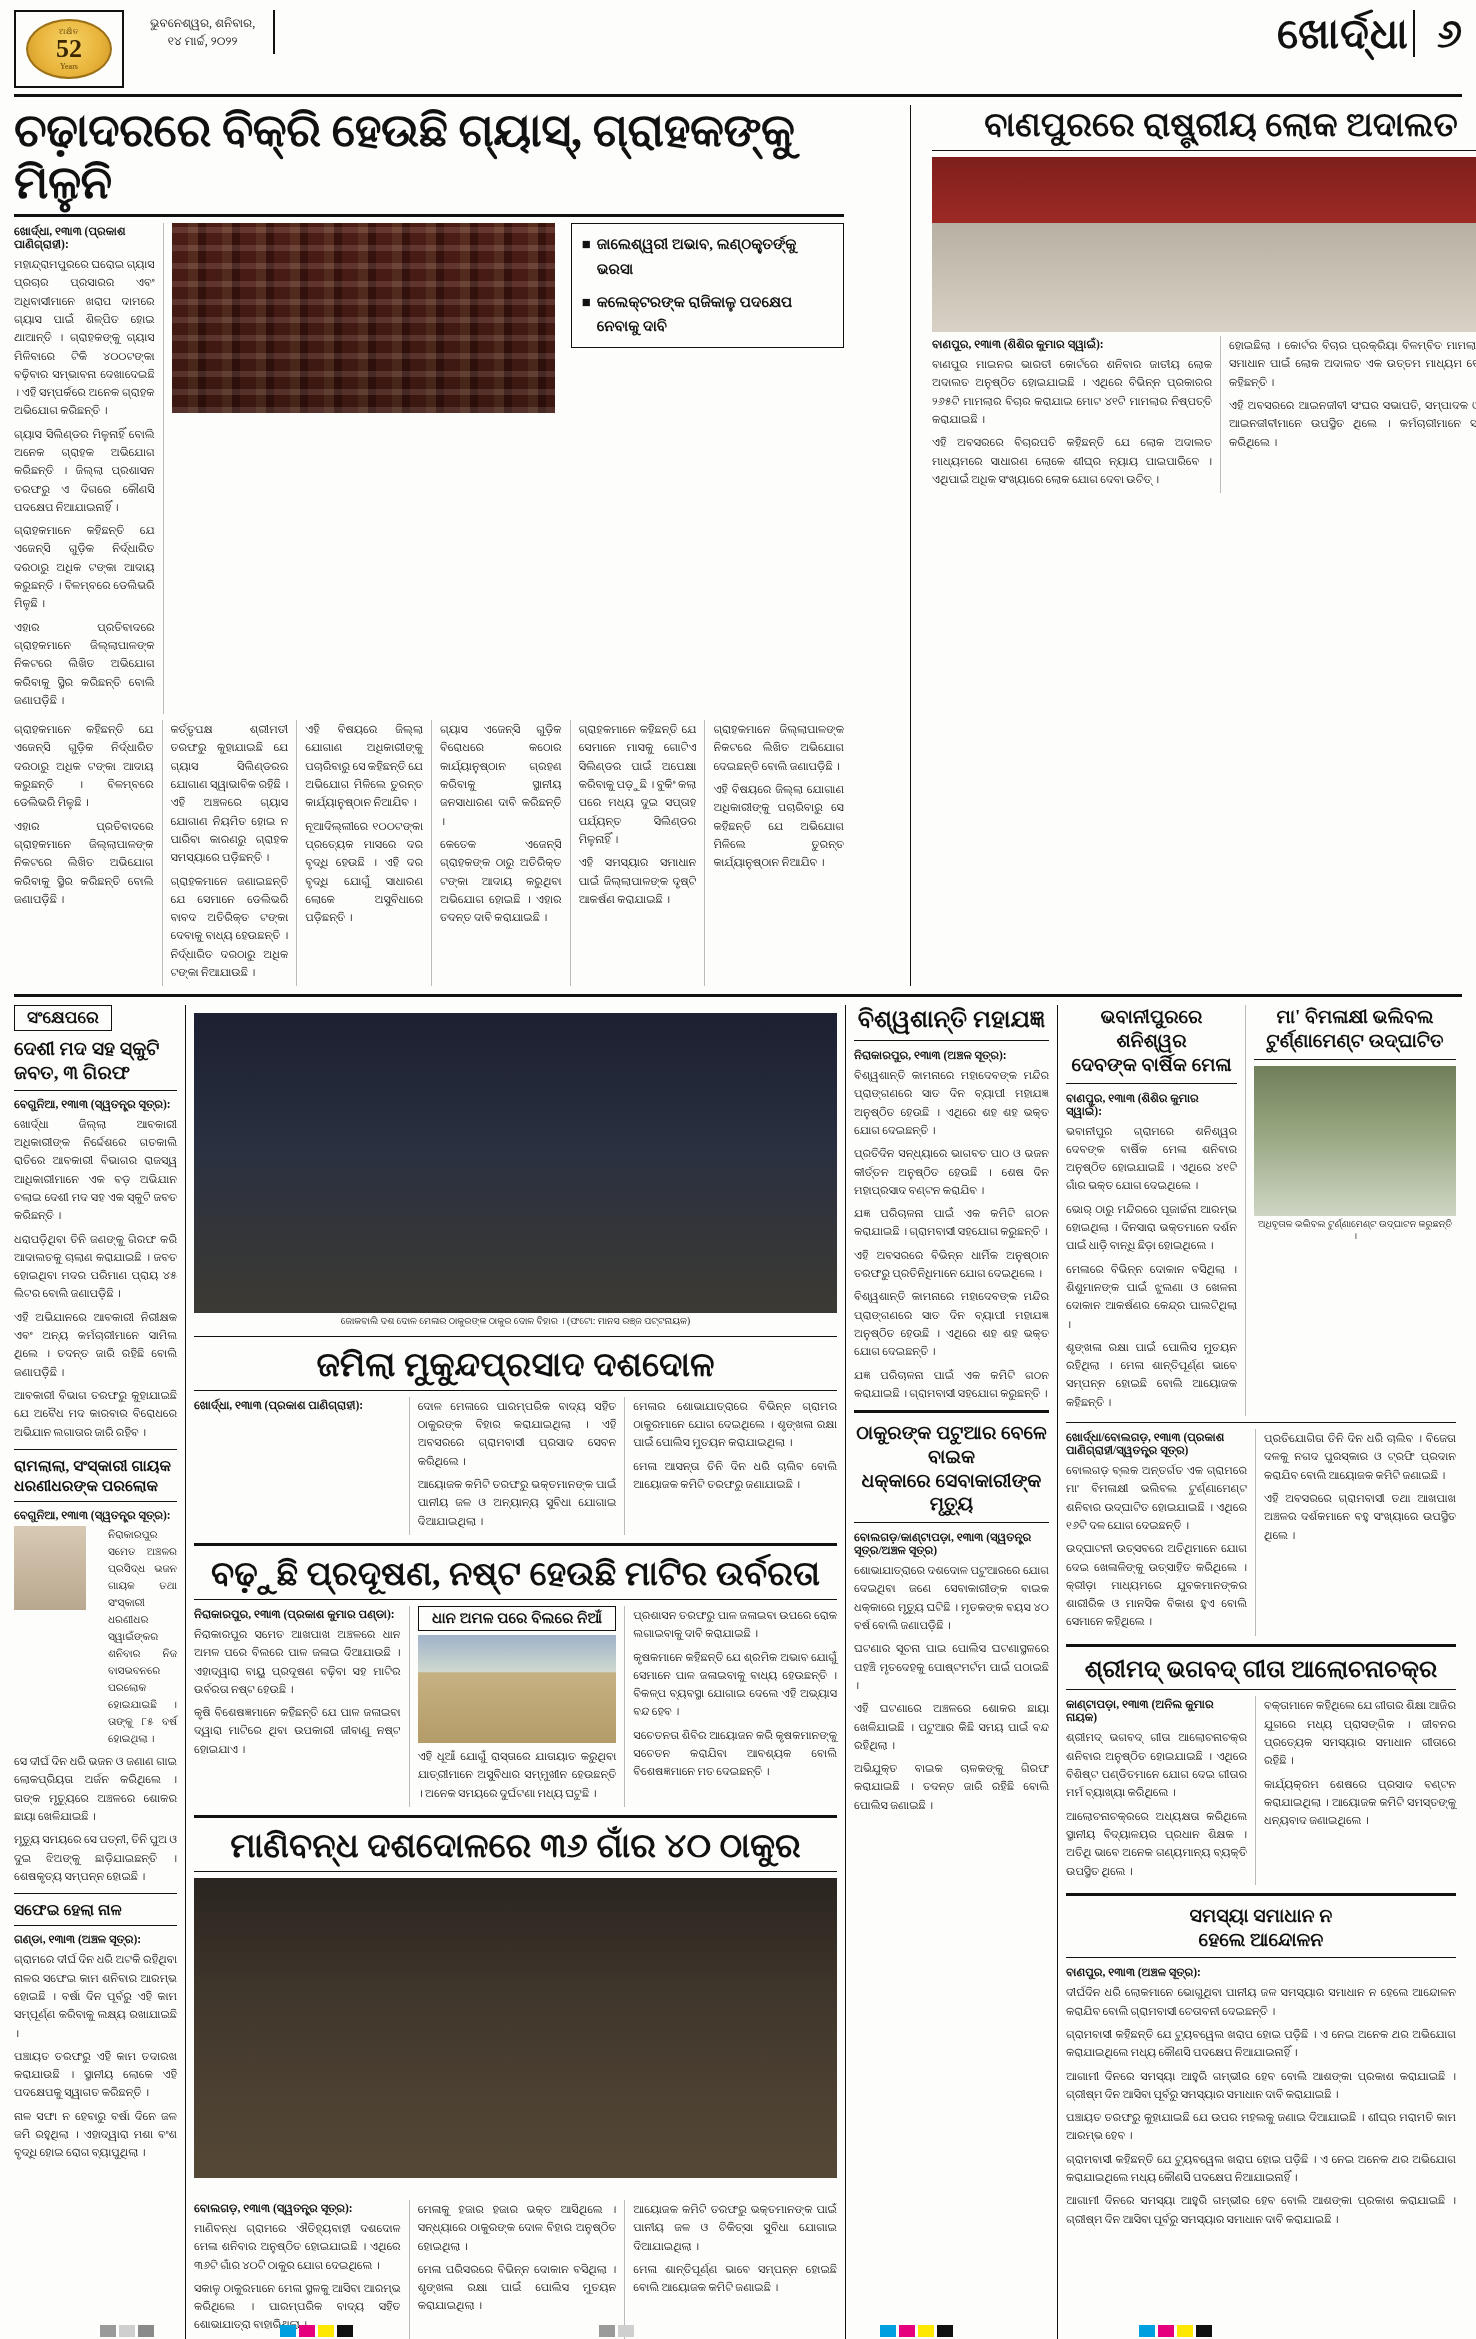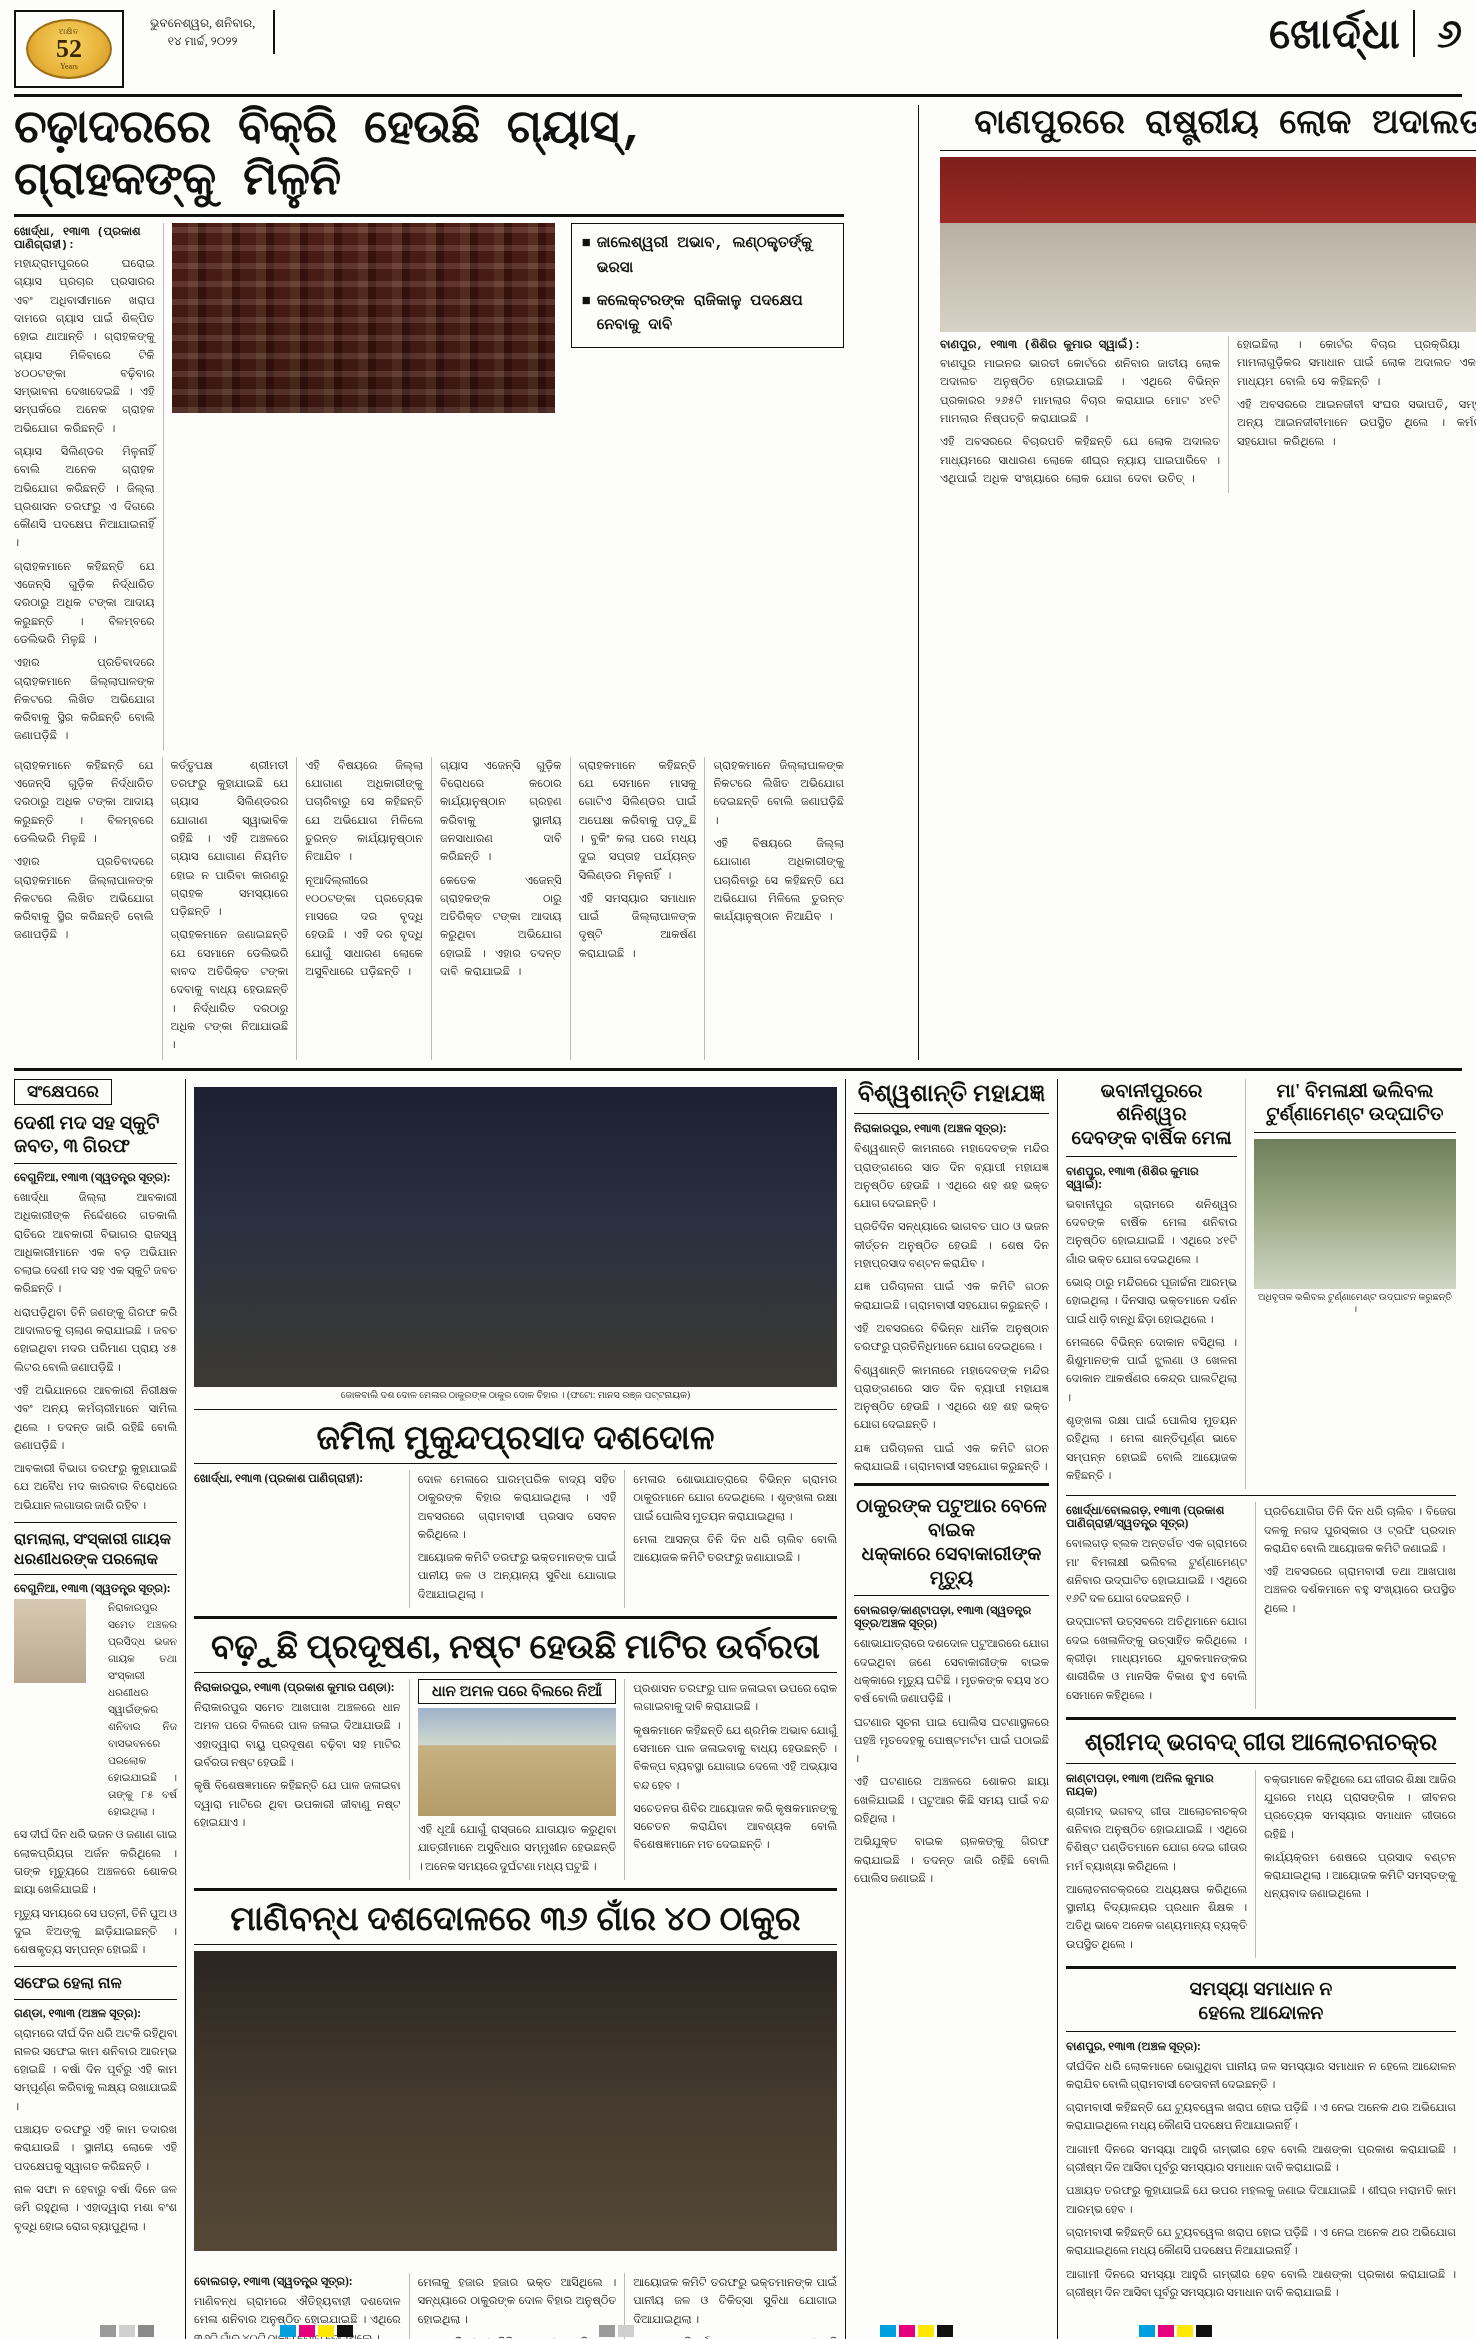--- a/index.html
+++ b/index.html
@@ -15,21 +15,21 @@
 
   
   .masthead { display:flex; align-items:flex-start; border-bottom:3px solid #111; padding-bottom:6px; }
   .logo-box { width:110px; height:78px; border:2px solid #111; display:flex; align-items:center; justify-content:center; flex-shrink:0; }
   .logo-inner { width:86px; height:60px; border-radius:50%; background:radial-gradient(circle at 50% 40%, #f6d365 0%, #e8b33a 60%, #c89023 100%); display:flex; flex-direction:column; align-items:center; justify-content:center; border:2px solid #9c7016; }
   .logo-top { font-size:8px; color:#5a3b05; letter-spacing:.5px; }
   .logo-num { font-size:26px; font-weight:bold; color:#3a2600; line-height:.95; font-family:"Liberation Serif", serif; }
   .logo-years { font-size:8px; color:#5a3b05; }
   .dateline { border-right:2px solid #111; padding:4px 18px 4px 16px; margin-left:10px; font-size:12px; line-height:1.5; text-align:center; }
   .masthead-spacer { flex:1; }
-  .section-title { font-size:42px; font-weight:bold; letter-spacing:1px; padding-right:12px;text-align:center; }
+  .section-title { font-size:42px; font-weight:bold; letter-spacing:1px; padding-right:4px;text-align:center; }
   .page-no { font-size:40px; font-weight:bold; border-left:2px solid #111; padding-left:22px; }
 
   
   .rule { border-top:1px solid #111; }
   .thickrule { border-top:3px solid #111; }
   .byline { font-size:11.5px; font-weight:bold; padding:2px 0 4px 0; }
   .body-text { font-size:11.3px; line-height:1.62; text-align:justify; hyphens:auto; word-spacing:-0.5px; }
   .body-text p { margin:0 0 5px 0; }
   .photo { background:#b9c2bb; position:relative; overflow:hidden; }
   .cap { font-size:9.5px; text-align:center; padding:2px 2px 4px; line-height:1.3; }
@@ -52,21 +52,21 @@
   .boxed-head { border:1px solid #111; display:inline-block; padding:2px 12px; font-size:17px; font-weight:bold; }
 
   .hdl-xl { font-size:46px; font-weight:bold; line-height:1.12; letter-spacing:-0.5px; }
   .hdl-lg { font-size:34px; font-weight:bold; line-height:1.15; }
   .hdl-md { font-size:24px; font-weight:bold; line-height:1.2; }
   .hdl-sm { font-size:19px; font-weight:bold; line-height:1.25; }
   .hdl-xs { font-size:15.5px; font-weight:bold; line-height:1.3; }
   .ctr { text-align:center; }
 
   
-  .main-grid { display:flex; gap:16px;font-family:Liberation Mono, monospace; }
+  .main-grid { display:flex; gap:8px; }
   .left-zone { width:840px; padding-right:10px; }
   .right-zone { width:600px; border-left:1px solid #111; padding-left:21px;margin-left:48px; }
 
   .colorbar { position:absolute; left:0; bottom:0; width:1476px; height:16px; display:flex; align-items:center; padding-left:100px; gap:3px; }
   .sw { width:16px; height:12px; }
   .tagline-box { border:1px solid #111; padding:3px 8px; font-size:15px; font-weight:bold; text-align:center; }
 </style>
 </head>
 <body>
 

